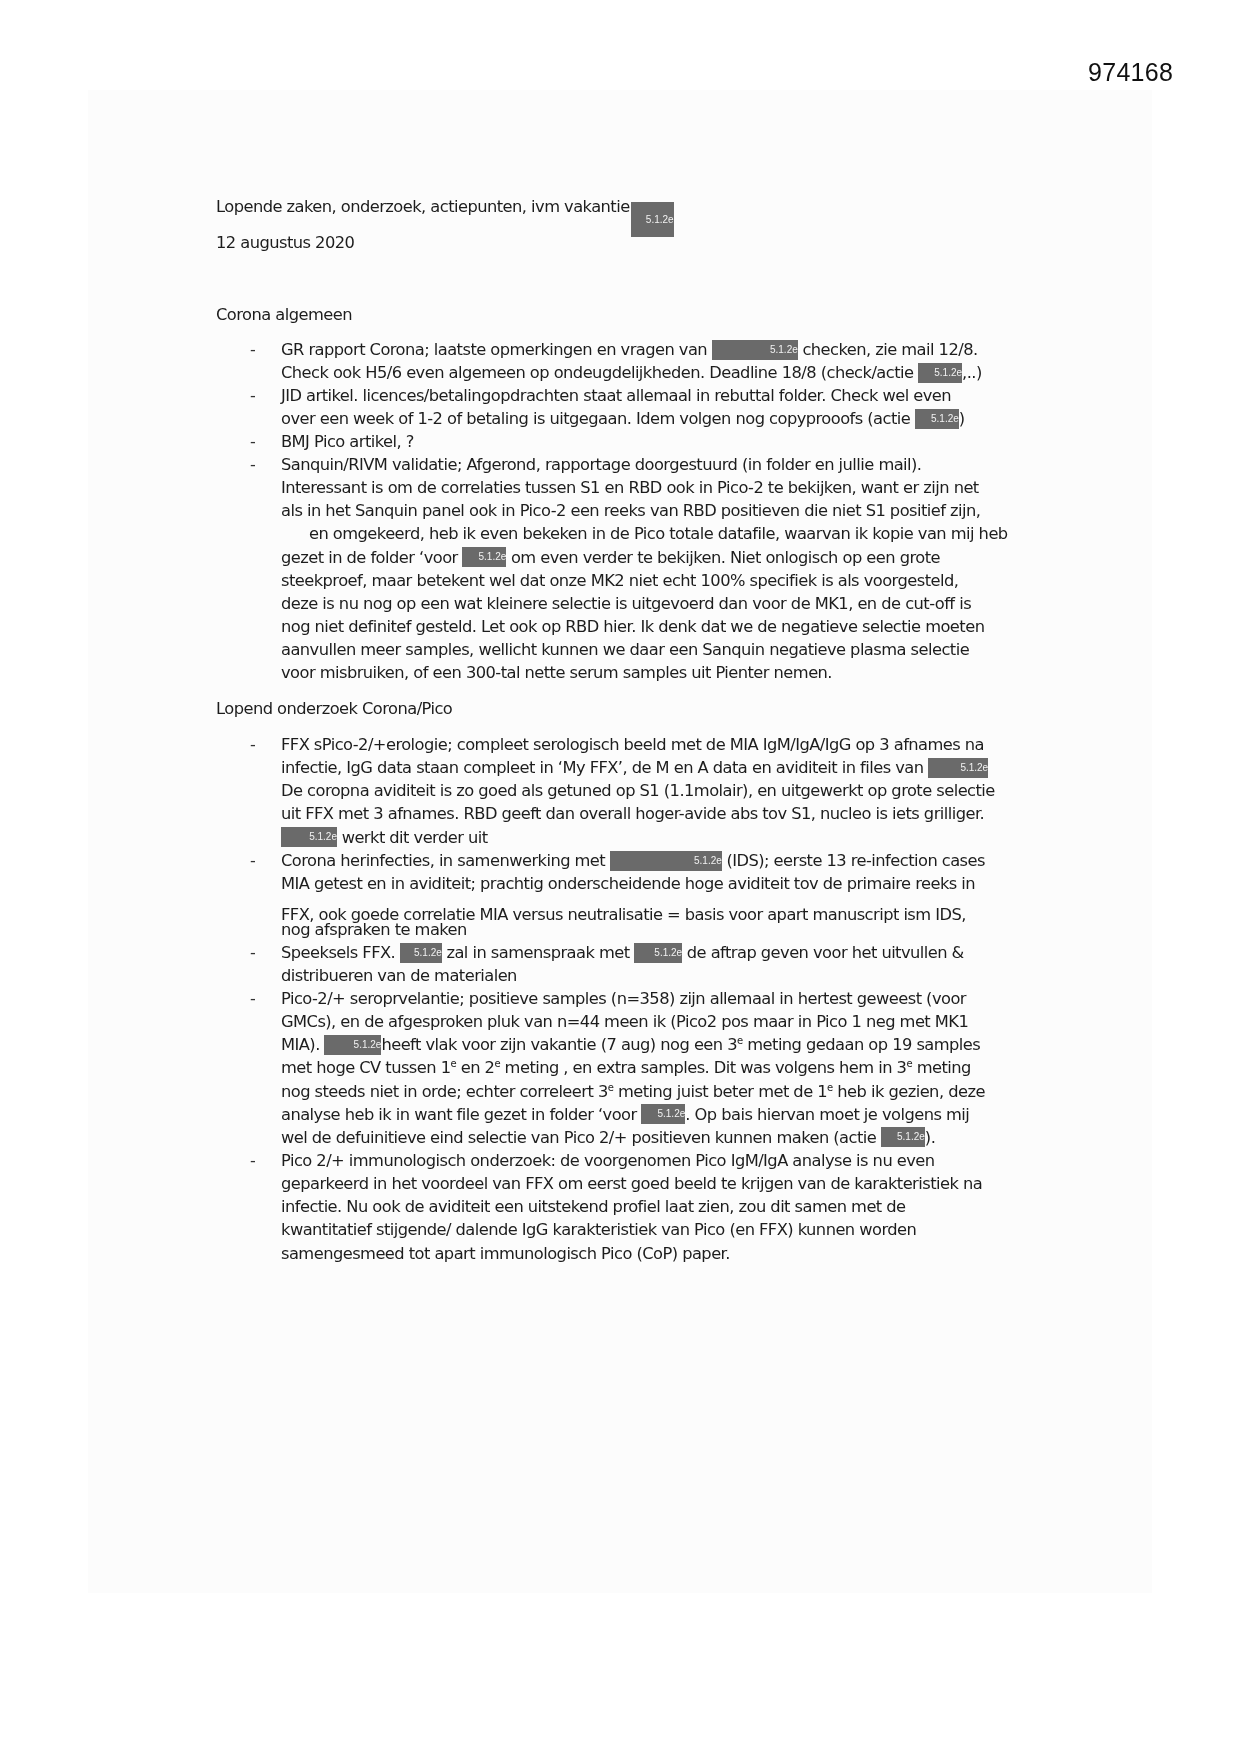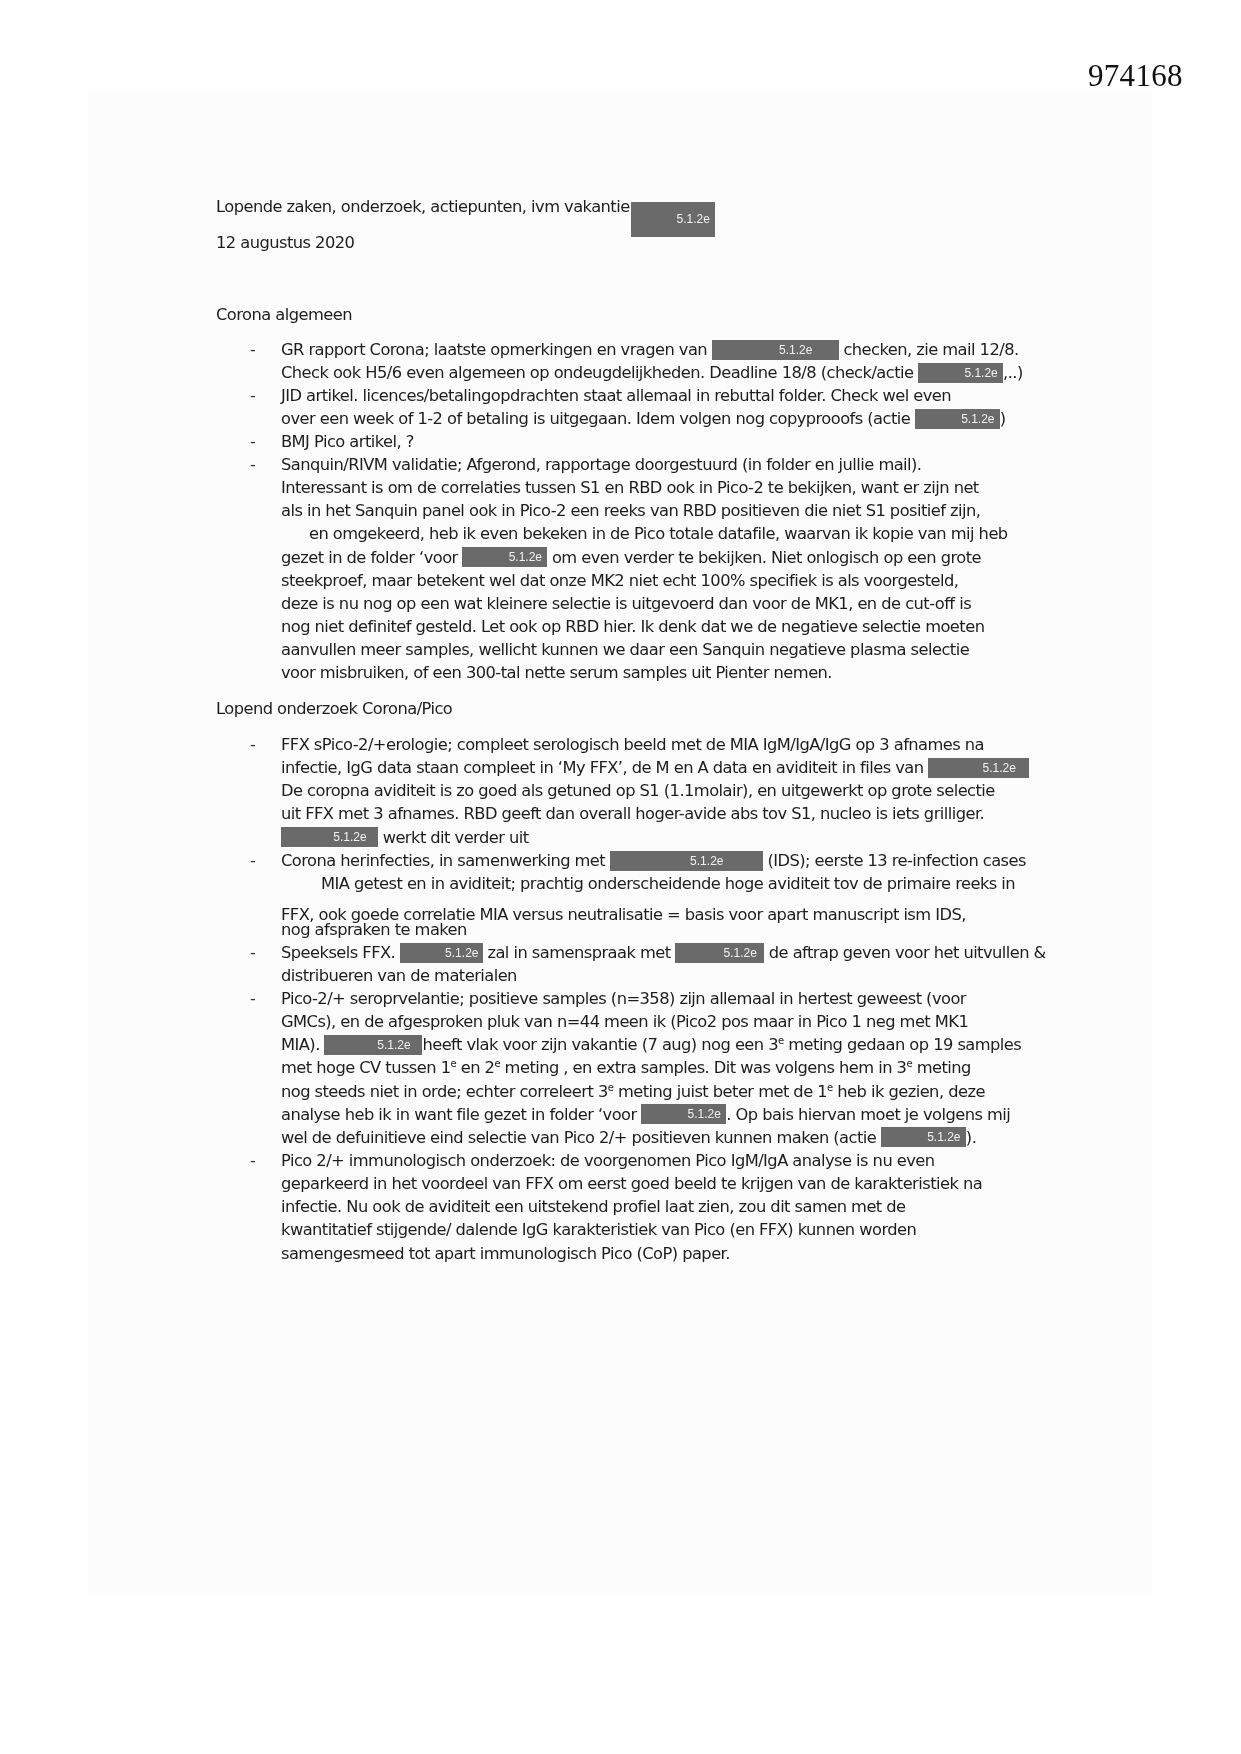--- a/index.html
+++ b/index.html
@@ -1,37 +1,37 @@
 <!DOCTYPE html>
 <html><head>
 <meta charset="utf-8">
 <style>
   html, body { margin: 0; padding: 0; }
   body {
     width: 1241px; height: 1754px; background: #ffffff; position: relative; overflow: hidden;
     font-family: "Liberation Sans", sans-serif; color: #1e1e1e;
   }
   .doc-number {
-    position: absolute; left: 1088px; top: 58px; font-size: 31px; color: #111;
-    font-family: Liberation Serif, serif; letter-spacing: 0.3px;
+    position: absolute; left: 1088px; top: 58px; font-size: 25px; color: #111;
+    font-family: Liberation Sans, sans-serif; letter-spacing: 0.3px;
   }
   .scan {
     position: absolute; left: 88px; top: 90px; width: 1064px; height: 1503px; background: #fcfcfc;
   }
   .line {
     position: absolute; white-space: nowrap; font-size: 16.3px; line-height: 22px;
     font-family: "DejaVu Sans", sans-serif; letter-spacing: -0.55px; color: #1d1d1d;
   }
   .heading { left: 216px; }
   .bullet { position: absolute; left: 250px; font-size: 16px; line-height: 22px; color: #333; font-family: "DejaVu Sans", sans-serif; }
   .body { left: 281px; }
   .redact {
     display: inline-block; background: #6a6a6a; color: #f2f2f2;
-    font-family: "Liberation Sans", sans-serif; font-size: 12px; letter-spacing: 0;
-    text-align: center; vertical-align: middle; line-height: 20px; height: 20px; margin-top: -2px; padding-left: 41px;
+    font-family: "Liberation Sans", sans-serif; font-size: 10px; letter-spacing: 0;
+    text-align: right; vertical-align: middle; line-height: 20px; height: 20px; margin-top: -2px;
   }
   sup { font-size: 10px; vertical-align: 6px; line-height: 0; }
 </style>
 </head>
 <body>
 
 <div class="scan"></div>
 <div class="doc-number">974168</div>
 
 <div id="doc">
@@ -62,21 +62,21 @@
     <div class="line body" style="top: 662.35px;"><span>voor misbruiken, of een 300-tal nette serum samples uit Pienter nemen.</span></div>
     <div class="line heading" style="top: 698px;">Lopend onderzoek Corona/Pico</div>
     <div class="bullet" style="top: 734px;">-</div>
     <div class="line body" style="top: 734px;"><span>FFX sPico-2/+erologie; compleet serologisch beeld met de MIA IgM/IgA/IgG op 3 afnames na</span></div>
     <div class="line body" style="top: 757.15px;"><span>infectie, IgG data staan compleet in ‘My FFX’, de M en A data en aviditeit in files van </span><span class="redact" style="width: 60px;">5.1.2e</span></div>
     <div class="line body" style="top: 780.3px;"><span>De coropna aviditeit is zo goed als getuned op S1 (1.1molair), en uitgewerkt op grote selectie</span></div>
     <div class="line body" style="top: 803.45px;"><span>uit FFX met 3 afnames. RBD geeft dan overall hoger-avide abs tov S1, nucleo is iets  grilliger.</span></div>
     <div class="line body" style="top: 826.6px;"><span class="redact" style="width: 56px;">5.1.2e</span><span> werkt dit verder uit</span></div>
     <div class="bullet" style="top: 850px;">-</div>
     <div class="line body" style="top: 850px;"><span>Corona herinfecties, in samenwerking met </span><span class="redact" style="width: 112px;">5.1.2e</span><span> (IDS); eerste 13 re-infection cases</span></div>
-    <div class="line body" style="top: 873.15px; margin-left: 40px;"><span>MIA getest en in aviditeit; prachtig onderscheidende hoge aviditeit tov de primaire reeks in</span></div>
+    <div class="line body" style="top: 873.15px;"><span>MIA getest en in aviditeit; prachtig onderscheidende hoge aviditeit tov de primaire reeks in</span></div>
     <div class="line body" style="top: 904px;"><span>FFX, ook goede correlatie MIA versus neutralisatie = basis voor apart manuscript ism IDS,</span></div>
     <div class="line body" style="top: 919.45px;"><span>nog afspraken te maken</span></div>
     <div class="bullet" style="top: 942px;">-</div>
     <div class="line body" style="top: 942px;"><span>Speeksels FFX. </span><span class="redact" style="width: 42px;">5.1.2e</span><span> zal in samenspraak met </span><span class="redact" style="width: 48px;">5.1.2e</span><span> de aftrap geven voor het uitvullen &amp;</span></div>
     <div class="line body" style="top: 965.15px;"><span>distribueren van de materialen</span></div>
     <div class="bullet" style="top: 988px;">-</div>
     <div class="line body" style="top: 988px;"><span>Pico-2/+ seroprvelantie; positieve samples (n=358) zijn allemaal in hertest geweest (voor</span></div>
     <div class="line body" style="top: 1011.15px;"><span>GMCs), en de afgesproken pluk van n=44 meen ik (Pico2 pos maar in Pico 1 neg met MK1</span></div>
     <div class="line body" style="top: 1034.3px;"><span>MIA). </span><span class="redact" style="width: 57px;">5.1.2e</span><span>heeft vlak voor zijn vakantie (7 aug) nog een 3<sup>e</sup> meting gedaan op 19 samples</span></div>
     <div class="line body" style="top: 1057.45px;"><span>met hoge CV tussen 1<sup>e</sup> en 2<sup>e</sup> meting , en extra samples. Dit was volgens hem in 3<sup>e</sup> meting</span></div>

